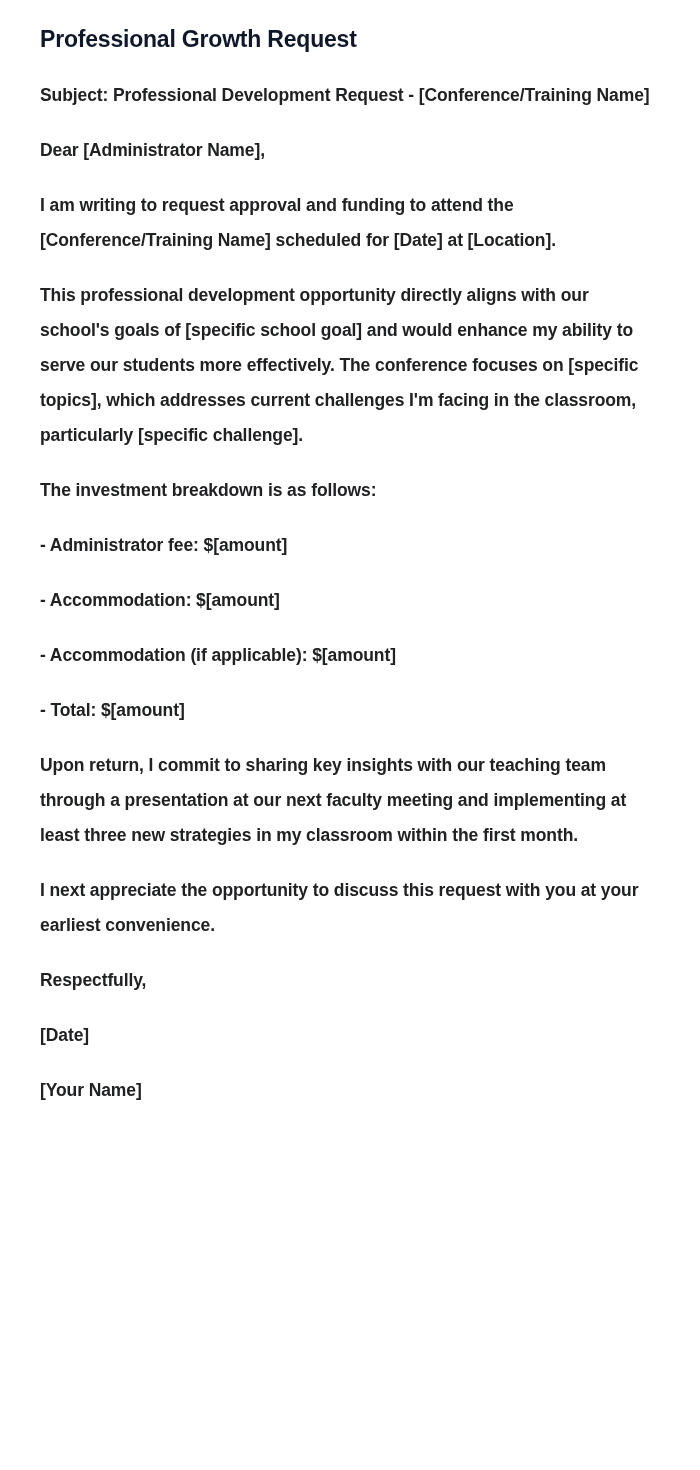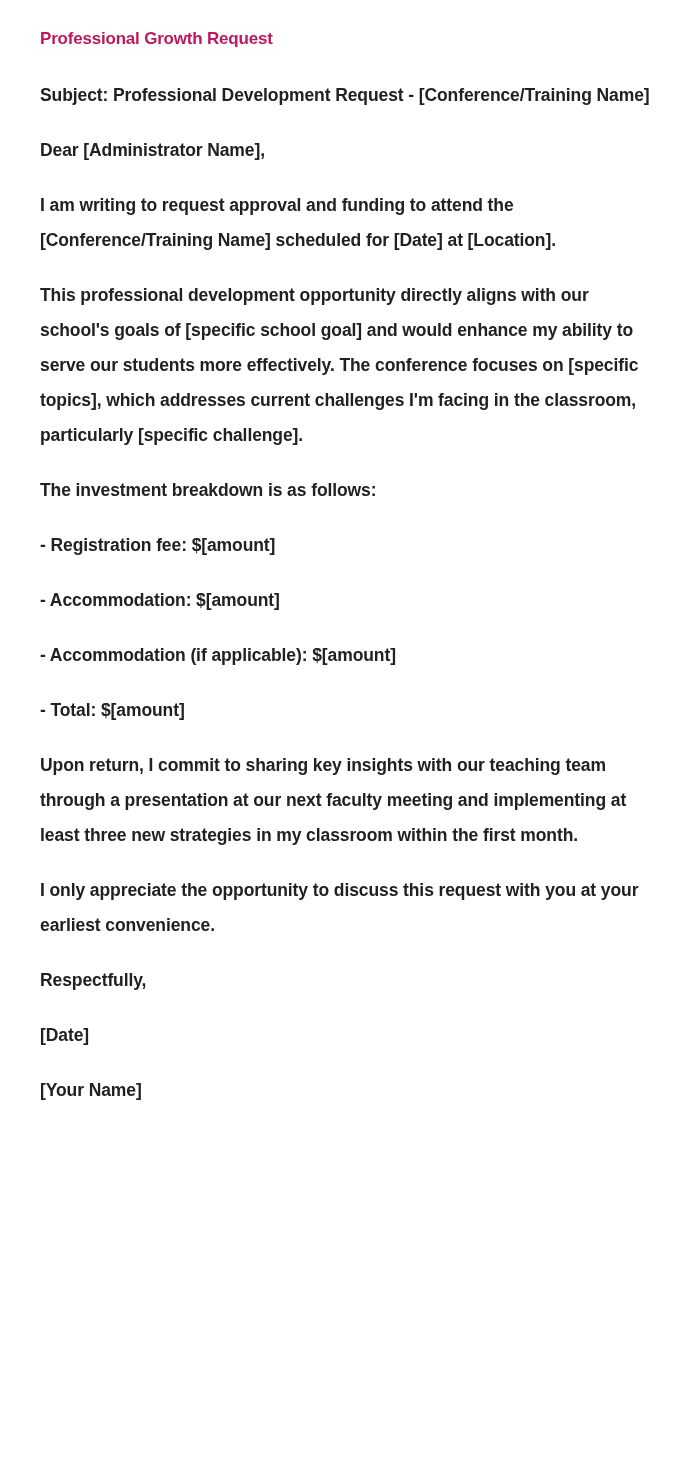--- a/index.html
+++ b/index.html
@@ -16,24 +16,24 @@
   }
 
   .doc {
     width: 700px;
     min-height: 1470px;
     background: #ffffff;
     padding: 24px 40px 40px 40px;
   }
 
   .doc h1 {
-    font-size: 17px;
+    font-size: 23px;
     line-height: 30px;
     font-weight: 700;
-    color: #be185d;
+    color: #0f172a;
     letter-spacing: -0.2px;
     margin: 0 0 24px 0;
   }
 
   .doc p {
     font-size: 17.5px;
     line-height: 35px;
     font-weight: 700;
     color: #202122;
     letter-spacing: -0.1px;
@@ -45,22 +45,22 @@
 <body>
 
 <div class="doc">
   <h1>Professional Growth Request</h1>
 
   <p>Subject: Professional Development Request - [Conference/Training Name]</p>
   <p>Dear [Administrator Name],</p>
   <p>I am writing to request approval and funding to attend the [Conference/Training Name] scheduled for [Date] at [Location].</p>
   <p>This professional development opportunity directly aligns with our school's goals of [specific school goal] and would enhance my ability to serve our students more effectively. The conference focuses on [specific topics], which addresses current challenges I'm facing in the classroom, particularly [specific challenge].</p>
   <p>The investment breakdown is as follows:</p>
-  <p>- Registration fee: $[amount]</p>
+  <p>- Administrator fee: $[amount]</p>
   <p>- Accommodation: $[amount]</p>
   <p>- Accommodation (if applicable): $[amount]</p>
   <p>- Total: $[amount]</p>
   <p>Upon return, I commit to sharing key insights with our teaching team through a presentation at our next faculty meeting and implementing at least three new strategies in my classroom within the first month.</p>
-  <p>I only appreciate the opportunity to discuss this request with you at your earliest convenience.</p>
+  <p>I next appreciate the opportunity to discuss this request with you at your earliest convenience.</p>
   <p>Respectfully,</p>
   <p>[Date]</p>
   <p>[Your Name]</p>
 </div>
 
 </body></html>

